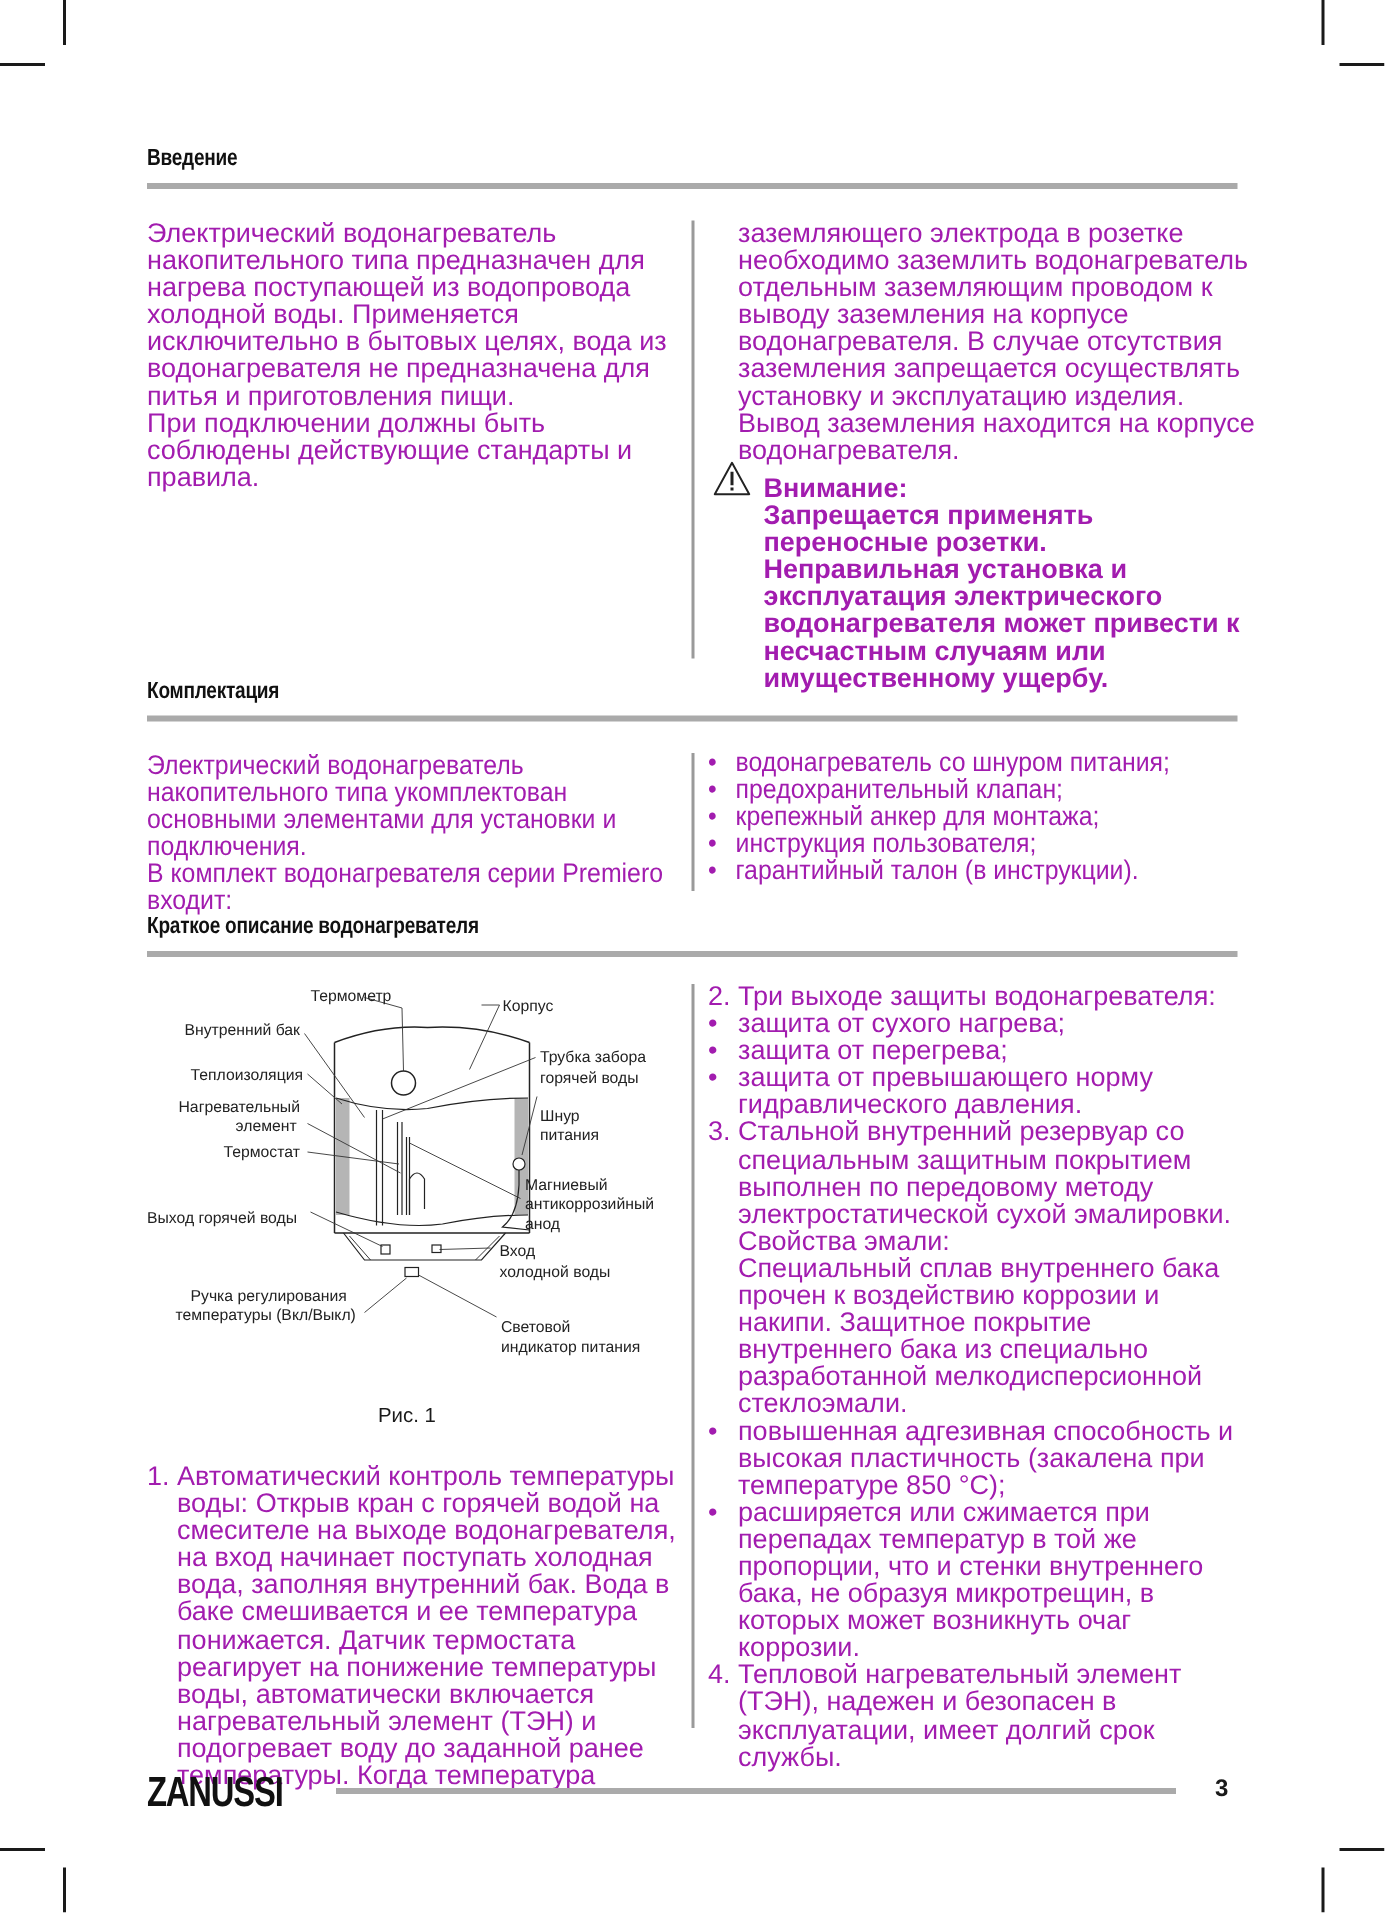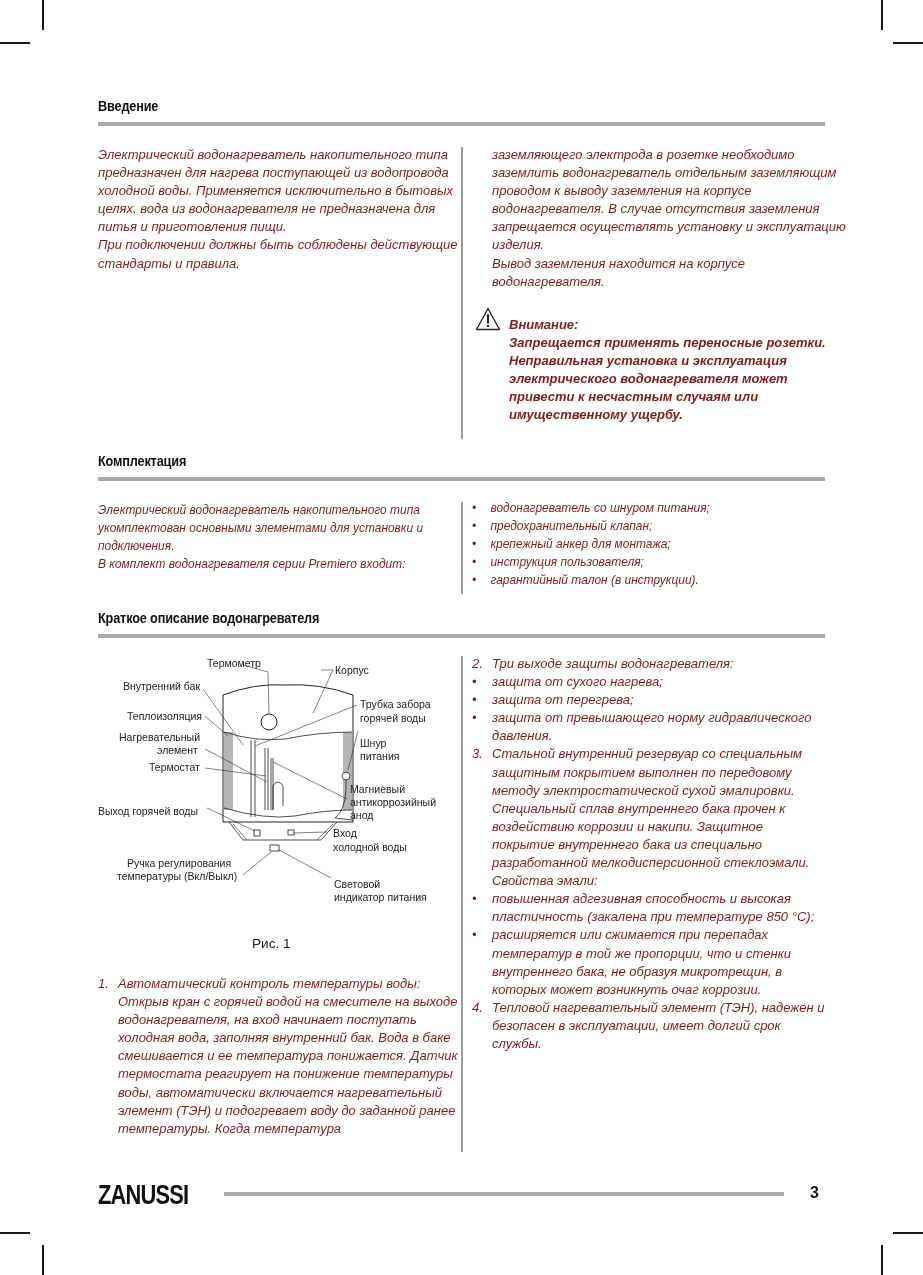--- a/index.html
+++ b/index.html
@@ -1,20 +1,20 @@
 <!DOCTYPE html>
 <html><head>
 <meta charset="utf-8">
 <style>
   html, body { margin: 0; padding: 0; background: #ffffff; }
   body { width: 923px; height: 1275px; position: relative; overflow: hidden; font-family: "Liberation Sans", sans-serif; color: #1a1a1a; }
   .crop { position: absolute; background: #1a1a1a; }
   .section-title { position: absolute; left: 98px; font-family: "Liberation Sans", sans-serif; font-weight: bold; font-size: 15.5px; transform: scaleX(0.82); transform-origin: left center; letter-spacing: -0.2px; color: #111; white-space: nowrap; }
   .rule { position: absolute; left: 98px; width: 727px; height: 4px; background: #aaaaaa; }
-  .col { position: absolute; font-size: 13px; line-height: 18.1px; color: #7f1d1d; font-style: italic; }
+  .col { position: absolute; font-size: 18px; line-height: 18.1px; color: #a21caf; }
   .col p { margin: 0; }
   .vsep { position: absolute; width: 1.5px; background: #9a9a9a; }
   .bold { font-weight: bold; }
   .list { margin: 0; padding: 0; list-style: none; }
   .list li { position: relative; padding-left: 20px; }
   .list li .mark { position: absolute; left: 0; top: 0; }
   .indent { padding-left: 20px; }
   .narrow { transform: scaleX(0.92); transform-origin: left top; width: 108%; }
   .diagram { position: absolute; left: 95px; top: 650px; width: 365px; height: 270px; }
   .diagram svg text { font-family: "Liberation Sans", sans-serif; font-size: 10.5px; fill: #222; }
@@ -171,22 +171,22 @@
 <div class="vsep" style="left:461px;top:656px;height:496px;"></div>
 
 <div class="col" style="left:472px;top:655px;width:355px;">
   <ul class="list">
     <li><span class="mark">2.</span><span>Три выходе защиты водонагревателя:</span></li>
     <li><span class="mark">•</span><span>защита от сухого нагрева;</span></li>
     <li><span class="mark">•</span><span>защита от перегрева;</span></li>
     <li><span class="mark">•</span><span>защита от превышающего норму гидравлического давления.</span></li>
     <li><span class="mark">3.</span><span>Стальной внутренний резервуар со специальным защитным покрытием выполнен по передовому методу электростатической сухой эмалировки.</span></li>
   </ul>
+  <p class="indent">Свойства эмали:</p>
   <p class="indent">Специальный сплав внутреннего бака прочен к воздействию коррозии и накипи. Защитное покрытие внутреннего бака из специально разработанной мелкодисперсионной стеклоэмали.</p>
-  <p class="indent">Свойства эмали:</p>
   <ul class="list">
     <li><span class="mark">•</span><span>повышенная адгезивная способность и высокая пластичность (закалена при температуре 850 °C);</span></li>
     <li><span class="mark">•</span><span>расширяется или сжимается при перепадах температур в той же пропорции, что и стенки внутреннего бака, не образуя микротрещин, в которых может возникнуть очаг коррозии.</span></li>
     <li><span class="mark">4.</span><span>Тепловой нагревательный элемент (ТЭН), надежен и безопасен в эксплуатации, имеет долгий срок службы.</span></li>
   </ul>
 </div>
 
 <div class="footer-logo">ZANUSSI</div>
 <div class="footer-rule"></div>
 <div class="page-num">3</div>

